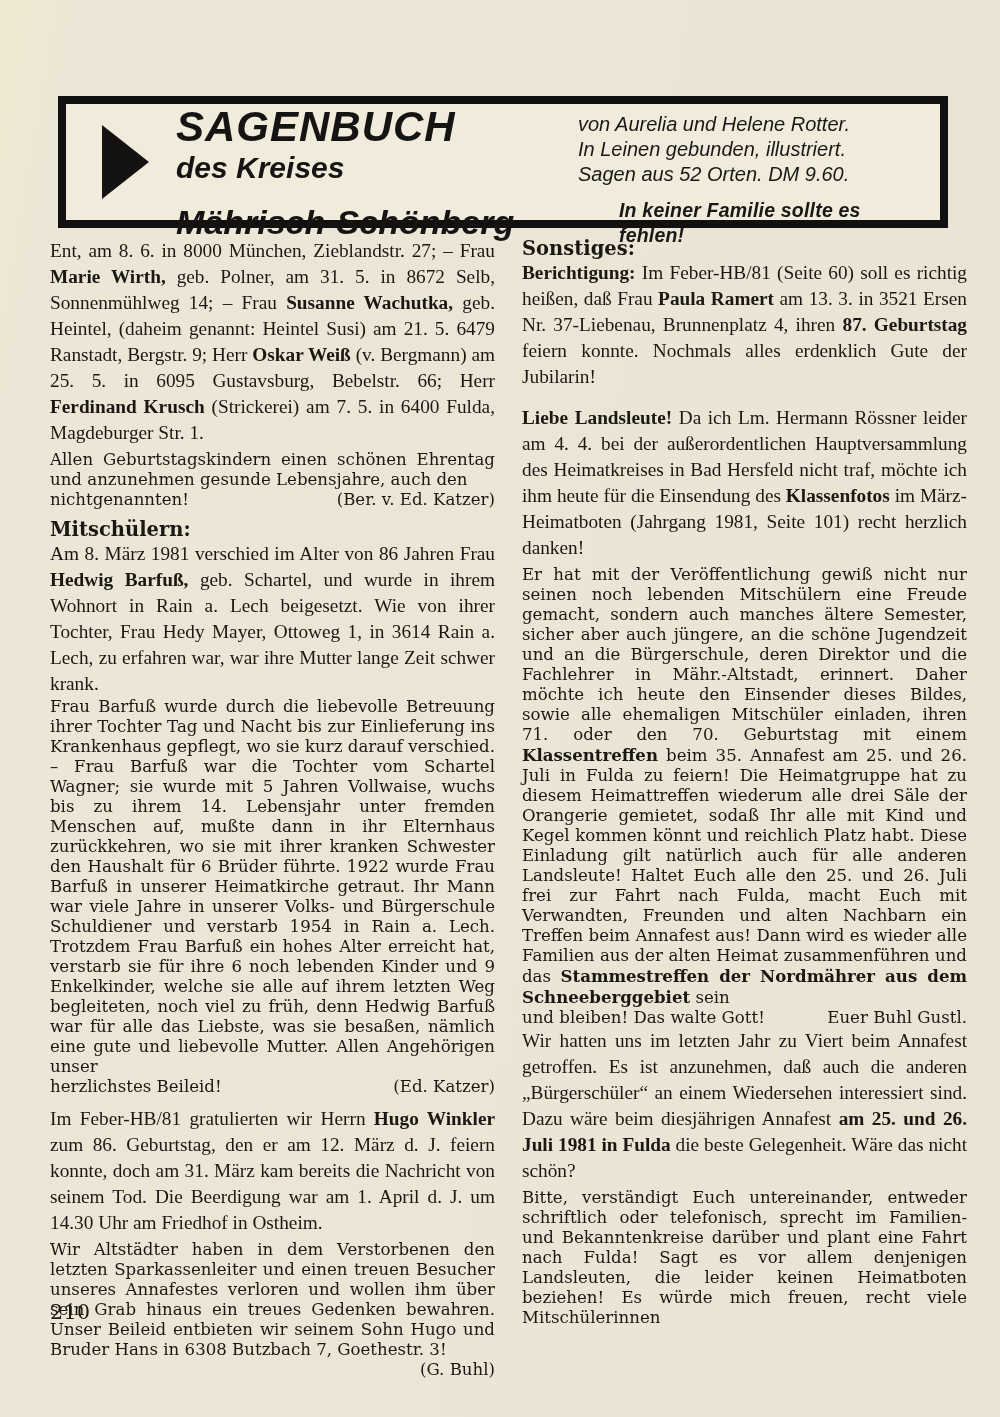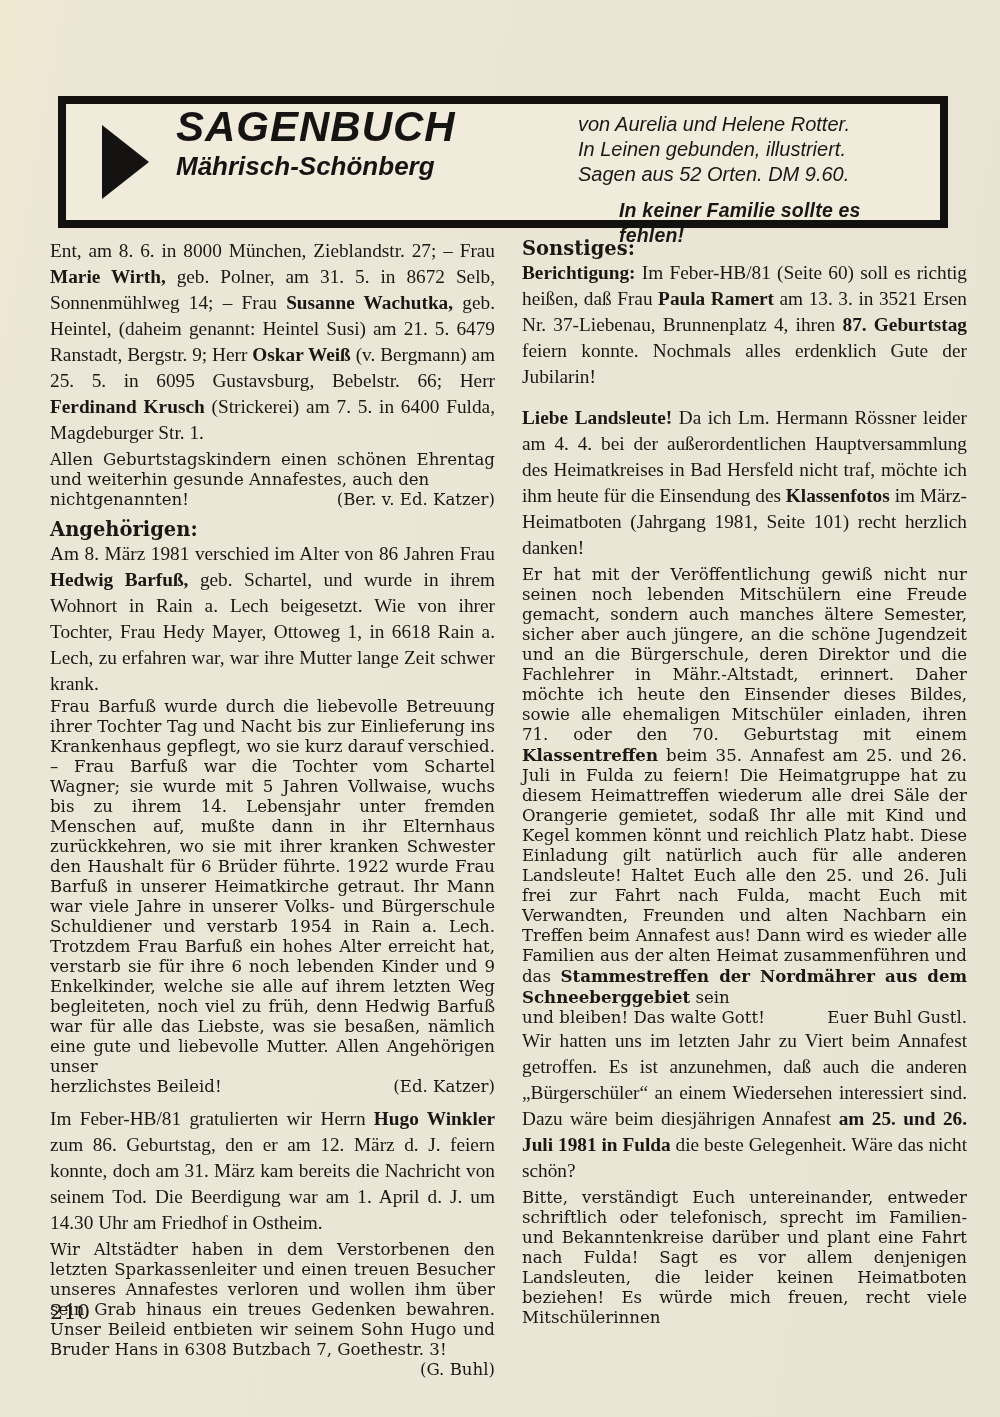--- a/index.html
+++ b/index.html
@@ -21,21 +21,21 @@
     border-top:37px solid transparent;border-bottom:37px solid transparent;
     border-left:47px solid #141312;
   }
   .ad-title{
     position:absolute;left:110px;top:2px;
     font-family:"Liberation Sans",sans-serif;font-weight:bold;color:#161412;
     line-height:1;
   }
   .ad-title .l1{font-size:42px;letter-spacing:1px;}
   .ad-title .l2{font-size:30px;margin-top:5px;}
-  .ad-title .l3{font-size:26px;margin-top:5px;}
+  .ad-title .l3{font-size:34px;margin-top:22px;}
   .ad-right{
     position:absolute;left:512px;top:8px;width:350px;
     font-family:"Liberation Sans",sans-serif;font-size:20px;line-height:25px;color:#1a1816;
   }
   .ad-slogan{
     font-weight:bold;font-size:19.5px;margin-top:11px;letter-spacing:.2px;margin-left:41px;
   }
   
   .columns{
     position:absolute;left:50px;top:238px;width:917px;
@@ -60,40 +60,41 @@
 </style>
 </head>
 <body>
 
 <div class="page">
 
   <div class="ad-box">
     <div class="ad-arrow"></div>
     <div class="ad-title">
       <div class="l1">SAGENBUCH</div>
+      <div class="l2">des Kreises</div>
       <div class="l3">Mährisch-Schönberg</div>
     </div>
     <div class="ad-right">
       <div>von Aurelia und Helene Rotter.</div>
       <div>In Leinen gebunden, illustriert.</div>
       <div>Sagen aus 52 Orten. DM 9.60.</div>
       <div class="ad-slogan">In keiner Familie sollte es fehlen!</div>
     </div>
   </div>
 
   <div class="columns">
     <div class="col">
         <p class="para body"><span>Ent, am 8. 6. in 8000 München, Zieblandstr. 27; – Frau </span><b>Marie Wirth,</b><span> geb. Polner, am 31. 5. in 8672 Selb, Sonnenmühlweg 14; – Frau </span><b>Susanne Wachutka,</b><span> geb. Heintel, (daheim genannt: Heintel Susi) am 21. 5. 6479 Ranstadt, Bergstr. 9; Herr </span><b>Oskar Weiß</b><span> (v. Bergmann) am 25. 5. in 6095 Gustavsburg, Bebelstr. 66; Herr </span><b>Ferdinand Krusch</b><span> (Strickerei) am 7. 5. in 6400 Fulda, Magdeburger Str. 1.</span></p>
-        <p class="para small space-xs"><span>Allen Geburtstagskindern einen schönen Ehrentag und weiterhin gesunde Annafestes, auch den</span></p>
+        <p class="para small space-xs"><span>Allen Geburtstagskindern einen schönen Ehrentag und anzunehmen gesunde Lebensjahre, auch den</span></p>
         <div class="split small">
           <span><span>nichtgenannten!</span></span>
           <span><span>(Ber. v. Ed. Katzer)</span></span>
         </div>
-        <p class="heading space-sm"><b>Angehörigen:</b></p>
-        <p class="para body"><span>Am 8. März 1981 verschied im Alter von 86 Jahren Frau </span><b>Hedwig Barfuß,</b><span> geb. Schartel, und wurde in ihrem Wohnort in Rain a. Lech beigesetzt. Wie von ihrer Tochter, Frau Hedy Mayer, Ottoweg 1, in 6618 Rain a. Lech, zu erfahren war, war ihre Mutter lange Zeit schwer krank.</span></p>
+        <p class="heading space-sm"><b>Mitschülern:</b></p>
+        <p class="para body"><span>Am 8. März 1981 verschied im Alter von 86 Jahren Frau </span><b>Hedwig Barfuß,</b><span> geb. Schartel, und wurde in ihrem Wohnort in Rain a. Lech beigesetzt. Wie von ihrer Tochter, Frau Hedy Mayer, Ottoweg 1, in 3614 Rain a. Lech, zu erfahren war, war ihre Mutter lange Zeit schwer krank.</span></p>
         <p class="para small"><span>Frau Barfuß wurde durch die liebevolle Betreuung ihrer Tochter Tag und Nacht bis zur Einlieferung ins Krankenhaus gepflegt, wo sie kurz darauf verschied. – Frau Barfuß war die Tochter vom Schartel Wagner; sie wurde mit 5 Jahren Vollwaise, wuchs bis zu ihrem 14. Lebensjahr unter fremden Menschen auf, mußte dann in ihr Elternhaus zurückkehren, wo sie mit ihrer kranken Schwester den Haushalt für 6 Brüder führte. 1922 wurde Frau Barfuß in unserer Heimatkirche getraut. Ihr Mann war viele Jahre in unserer Volks- und Bürgerschule Schuldiener und verstarb 1954 in Rain a. Lech. Trotzdem Frau Barfuß ein hohes Alter erreicht hat, verstarb sie für ihre 6 noch lebenden Kinder und 9 Enkelkinder, welche sie alle auf ihrem letzten Weg begleiteten, noch viel zu früh, denn Hedwig Barfuß war für alle das Liebste, was sie besaßen, nämlich eine gute und liebevolle Mutter. Allen Angehörigen unser</span></p>
         <div class="split small">
           <span><span>herzlichstes Beileid!</span></span>
           <span><span>(Ed. Katzer)</span></span>
         </div>
         <p class="para body space-sm"><span>Im Feber-HB/81 gratulierten wir Herrn </span><b>Hugo Winkler</b><span> zum 86. Geburtstag, den er am 12. März d. J. feiern konnte, doch am 31. März kam bereits die Nachricht von seinem Tod. Die Beerdigung war am 1. April d. J. um 14.30 Uhr am Friedhof in Ostheim.</span></p>
         <p class="para small space-xs"><span>Wir Altstädter haben in dem Verstorbenen den letzten Sparkassenleiter und einen treuen Besucher unseres Annafestes verloren und wollen ihm über sein Grab hinaus ein treues Gedenken bewahren. Unser Beileid entbieten wir seinem Sohn Hugo und Bruder Hans in 6308 Butzbach 7, Goethestr. 3!</span></p>
         <p class="para small align-right"><span>(G. Buhl)</span></p>
       </div>
     <div class="col">

